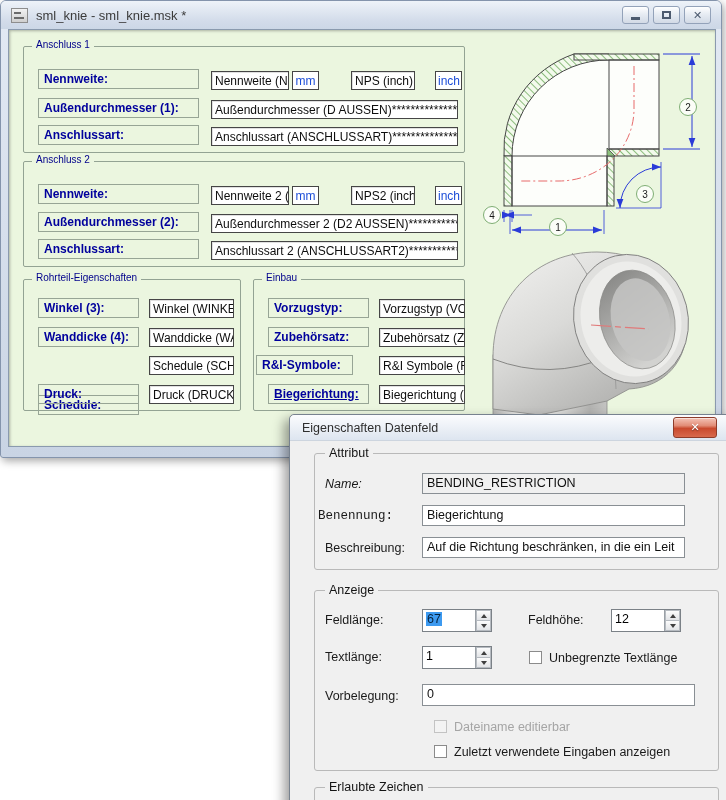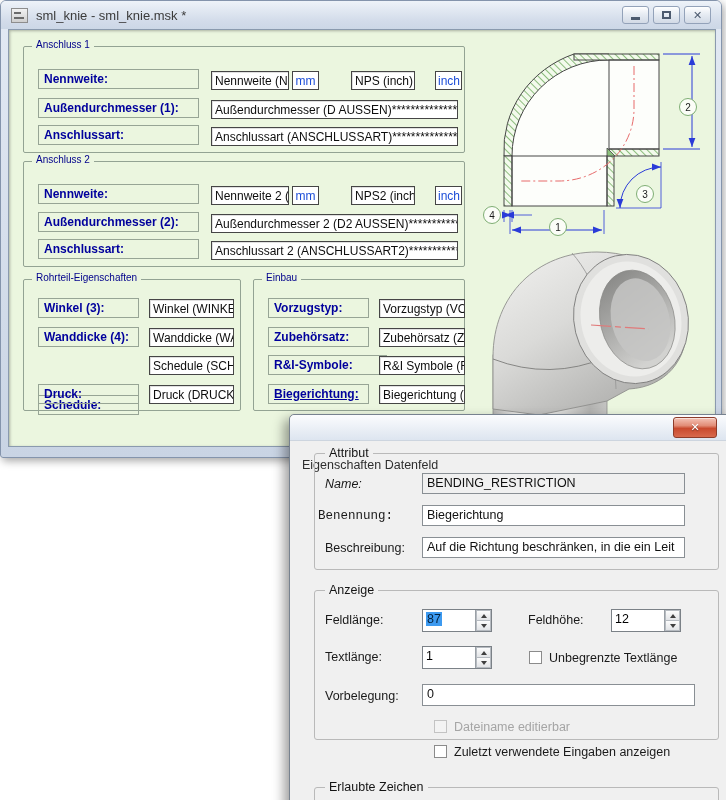--- a/index.html
+++ b/index.html
@@ -43,21 +43,21 @@
   .funit { position:absolute; background:#ffffff; border:1px solid #454545; color:#1d4ed8;
     font-size:12px; line-height:16px; padding:1px 2px; text-align:center; white-space:nowrap; overflow:hidden; }
 
   
   .dialog { position:absolute; left:289px; top:414px; width:450px; height:400px;
     background:#f0f0f0; border:1px solid #77828f; border-radius:5px 5px 0 0;
     box-shadow:-5px 5px 12px rgba(0,0,0,.38); z-index:10; }
   .dlg-titlebar { position:absolute; left:0; top:0; right:0; height:26px;
     background:linear-gradient(#fbfcfe,#e9eef5 60%,#dde5f0); border-bottom:1px solid #cdd5df;
     border-radius:5px 5px 0 0; }
-  .dlg-title { position:absolute; left:12px; top:6px; font-size:12.5px; color:#2e2e2e;margin-top:37px; }
+  .dlg-title { position:absolute; left:12px; top:6px; font-size:12.5px; color:#2e2e2e; }
   .dlg-close { position:absolute; left:383px; top:2px; width:44px; height:21px;
     background:linear-gradient(#f4c3b6,#e28d77 40%,#c94a2e 55%,#d8694c);
     border:1px solid #8e3c2a; border-radius:3px; display:flex; align-items:center; justify-content:center;
     box-shadow:inset 0 1px 0 rgba(255,255,255,.5); }
   .dlg-close span { color:#fff; font-size:11px; font-weight:bold; text-shadow:0 1px 1px rgba(0,0,0,.4); line-height:1; }
 
   .dgrp { position:absolute; border:1px solid #b9b9b9; border-radius:3px; }
   .dgrp-title { position:absolute; top:-8px; left:10px; background:#f0f0f0; padding:0 4px;
     font-size:12.5px; color:#141414; white-space:nowrap; }
   .dlabel { position:absolute; font-size:12.5px; color:#1a1a1a; white-space:nowrap; }
@@ -143,21 +143,21 @@
       <div class="flabel" style="left:29px;top:354px;width:101px;height:20px;">Druck:</div>
       <div class="ffield" style="left:140px;top:355px;width:85px;height:19px;">Druck (DRUCK)</div>
 
       <div class="grp" style="left:244px;top:249px;width:212px;height:132px;">
         <span class="grp-title">Einbau</span>
       </div>
       <div class="flabel" style="left:259px;top:268px;width:101px;height:20px;">Vorzugstyp:</div>
       <div class="ffield" style="left:370px;top:269px;width:86px;height:19px;">Vorzugstyp (VORZUGSTYP)</div>
       <div class="flabel" style="left:259px;top:297px;width:101px;height:20px;">Zubehörsatz:</div>
       <div class="ffield" style="left:370px;top:298px;width:86px;height:19px;">Zubehörsatz (ZUBEHOERSATZ)</div>
-      <div class="flabel" style="left:259px;top:325px;width:119px;height:20px;">R&amp;I-Symbole:</div>
+      <div class="flabel" style="left:247px;top:325px;width:97px;height:20px;">R&amp;I-Symbole:</div>
       <div class="ffield" style="left:370px;top:326px;width:86px;height:19px;">R&amp;I Symbole (R&amp;I_SYMBOLE)</div>
       <div class="flabel active" style="left:259px;top:354px;width:101px;height:20px;">Biegerichtung:</div>
       <div class="ffield" style="left:370px;top:355px;width:86px;height:19px;">Biegerichtung (BENDING_RESTRICTION)</div>
 
       <svg style="position:absolute;left:465px;top:4px;" width="250" height="207" viewBox="0 0 250 207">
         <defs>
           <pattern id="hatch" patternUnits="userSpaceOnUse" width="5" height="5" patternTransform="rotate(-45)">
             <rect width="5" height="5" fill="#f3faec"></rect>
             <line x1="0" y1="0" x2="0" y2="5" stroke="#79b269" stroke-width="1.7"></line>
           </pattern>
@@ -257,26 +257,26 @@
     <div class="dgrp" style="left:24px;top:38px;width:405px;height:117px;">
       <span class="dgrp-title">Attribut</span>
     </div>
     <div class="dlabel" style="left:35px;top:62px;font-style:italic;">Name:</div>
     <div class="dfield readonly" style="left:132px;top:58px;width:263px;height:21px;">BENDING_RESTRICTION</div>
     <div class="dlabel" style="left:28px;top:94px;font-family:Liberation Mono, monospace;">Benennung:</div>
     <div class="dfield" style="left:132px;top:90px;width:263px;height:21px;">Biegerichtung</div>
     <div class="dlabel" style="left:35px;top:126px;">Beschreibung:</div>
     <div class="dfield" style="left:132px;top:122px;width:263px;height:21px;">Auf die Richtung beschränken, in die ein Leit</div>
 
-    <div class="dgrp" style="left:24px;top:175px;width:405px;height:150px;">
+    <div class="dgrp" style="left:24px;top:175px;width:405px;height:181px;">
       <span class="dgrp-title">Anzeige</span>
     </div>
     <div class="dlabel" style="left:35px;top:198px;">Feldlänge:</div>
     <div class="spin" style="left:132px;top:194px;width:70px;height:23px;">
-      <div class="spin-val"><span class="sel">87</span></div>
+      <div class="spin-val"><span class="sel">67</span></div>
       <div class="spin-btns">
         <div class="spin-btn">
             <i class="tri-up"></i>
           </div>
         <div class="spin-btn">
             <i class="tri-down"></i>
           </div>
       </div>
     </div>
     <div class="dlabel" style="left:238px;top:198px;">Feldhöhe:</div>

